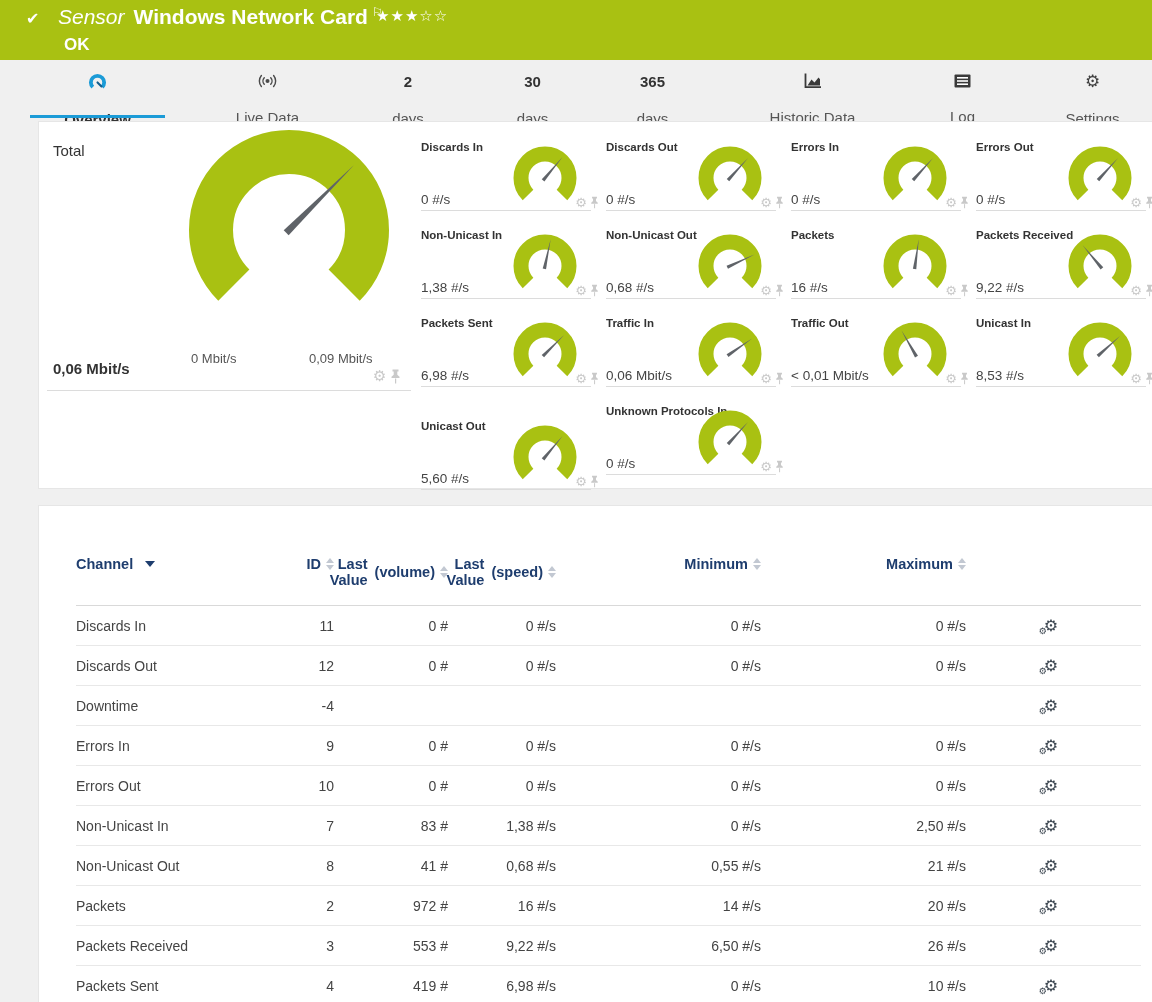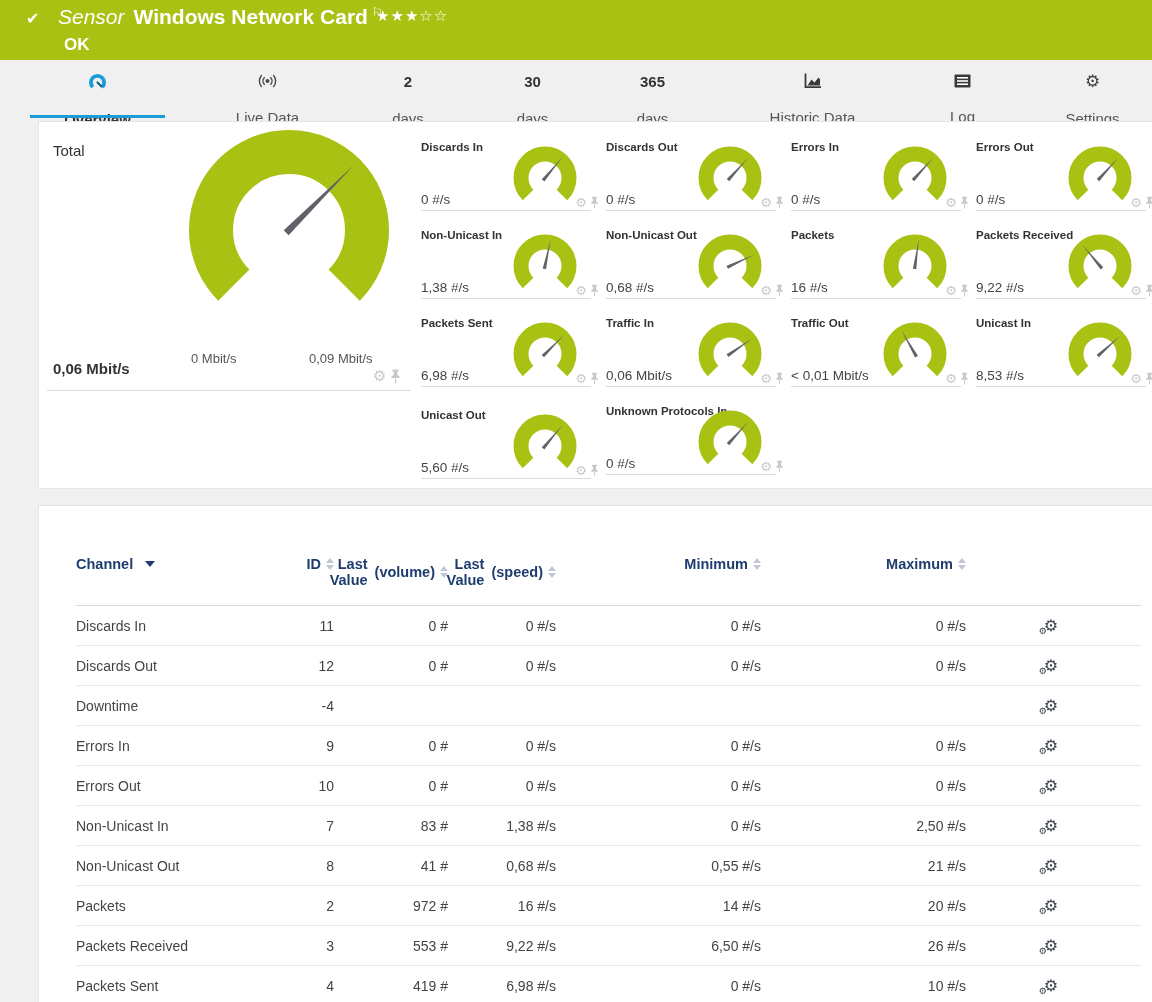--- a/index.html
+++ b/index.html
@@ -365,21 +365,21 @@
     <div class="mini-value">8,53 #/s</div>
     <span class="cell-icons">
       <span class="gear-sm glyph">⚙</span>
       <svg width="9" height="13" viewBox="0 0 11 15">
             <path d="M2.5 0.5 h6 v2 h-1.2 v3.2 l2.2 2 v1.3 H1.5 v-1.3 l2.2 -2 V2.5 H2.5 z" fill="#c9c9c9"></path>
             <rect x="5" y="9.5" width="1.2" height="5" fill="#c9c9c9"></rect>
           </svg>
     </span>
   </div>
 
-  <div class="mini-cell" style="left: 0px; top: 268px;">
+  <div class="mini-cell" style="left: 0px; top: 279px;">
     <div class="mini-title">Unicast Out</div>
     <svg class="mini-svg" width="76" height="66" viewBox="0 0 76 66">
       <path d="M21.03 50.97 A24 24 0 1 1 54.97 50.97" fill="none" stroke="#a9c112" stroke-width="15"></path>
       <polygon class="needle" points="36.3,37 38,7 39.7,37" fill="#5f6368" transform="rotate(40 38 34)"></polygon>
     </svg>
     <div class="mini-value">5,60 #/s</div>
     <span class="cell-icons">
       <span class="gear-sm glyph">⚙</span>
       <svg width="9" height="13" viewBox="0 0 11 15">
             <path d="M2.5 0.5 h6 v2 h-1.2 v3.2 l2.2 2 v1.3 H1.5 v-1.3 l2.2 -2 V2.5 H2.5 z" fill="#c9c9c9"></path>

